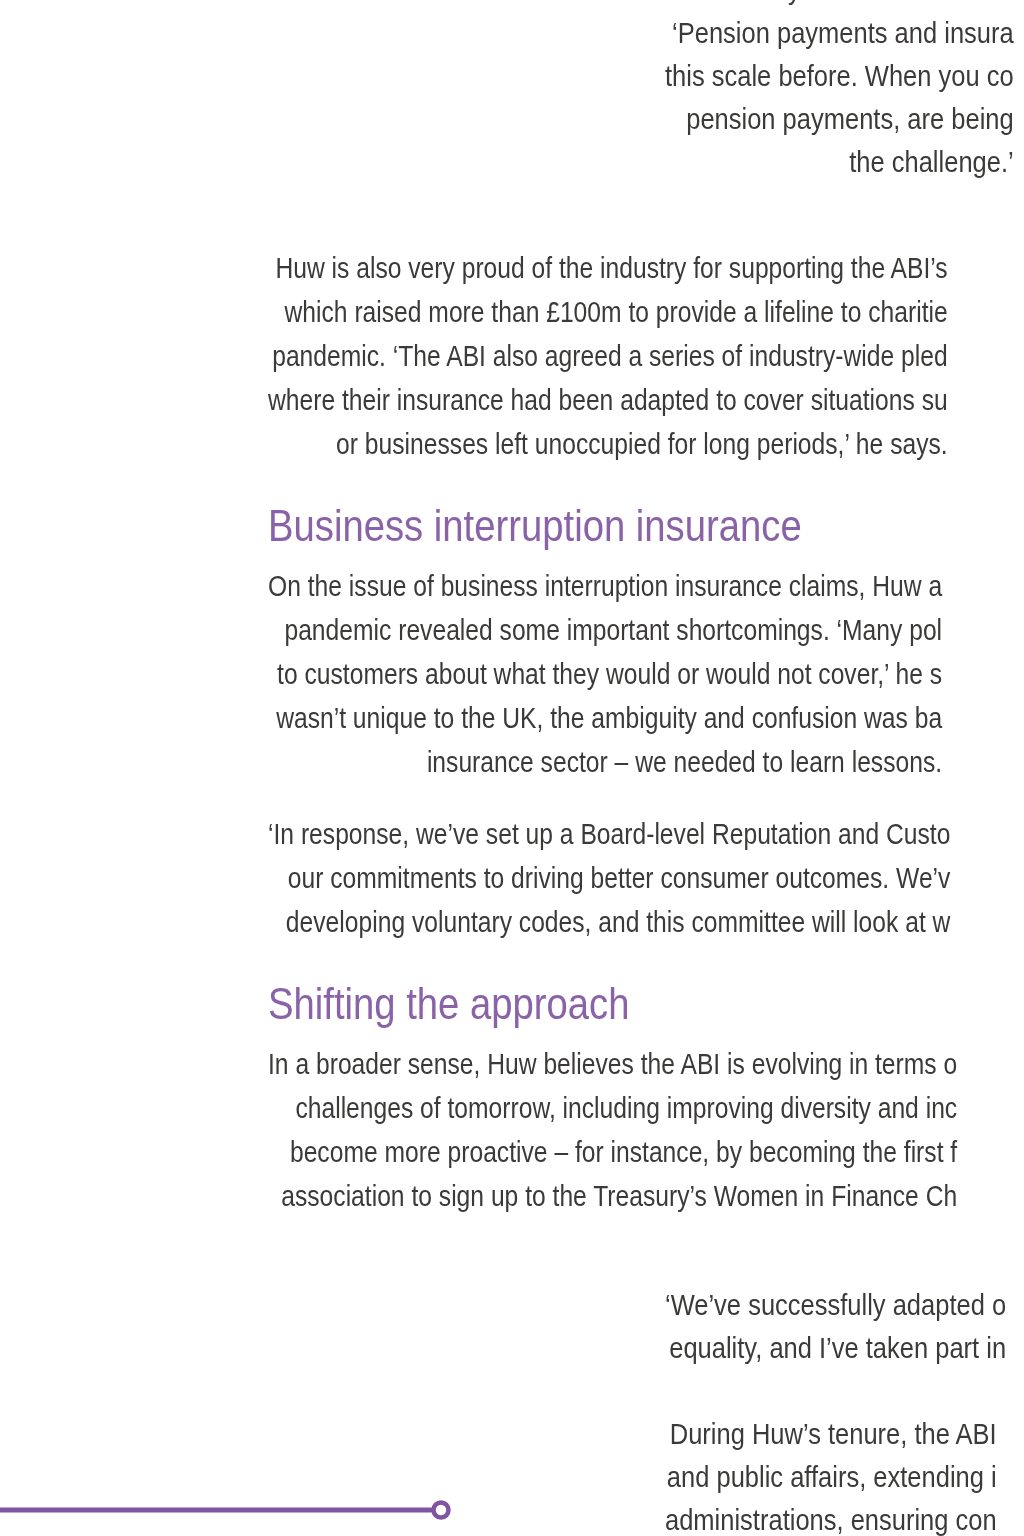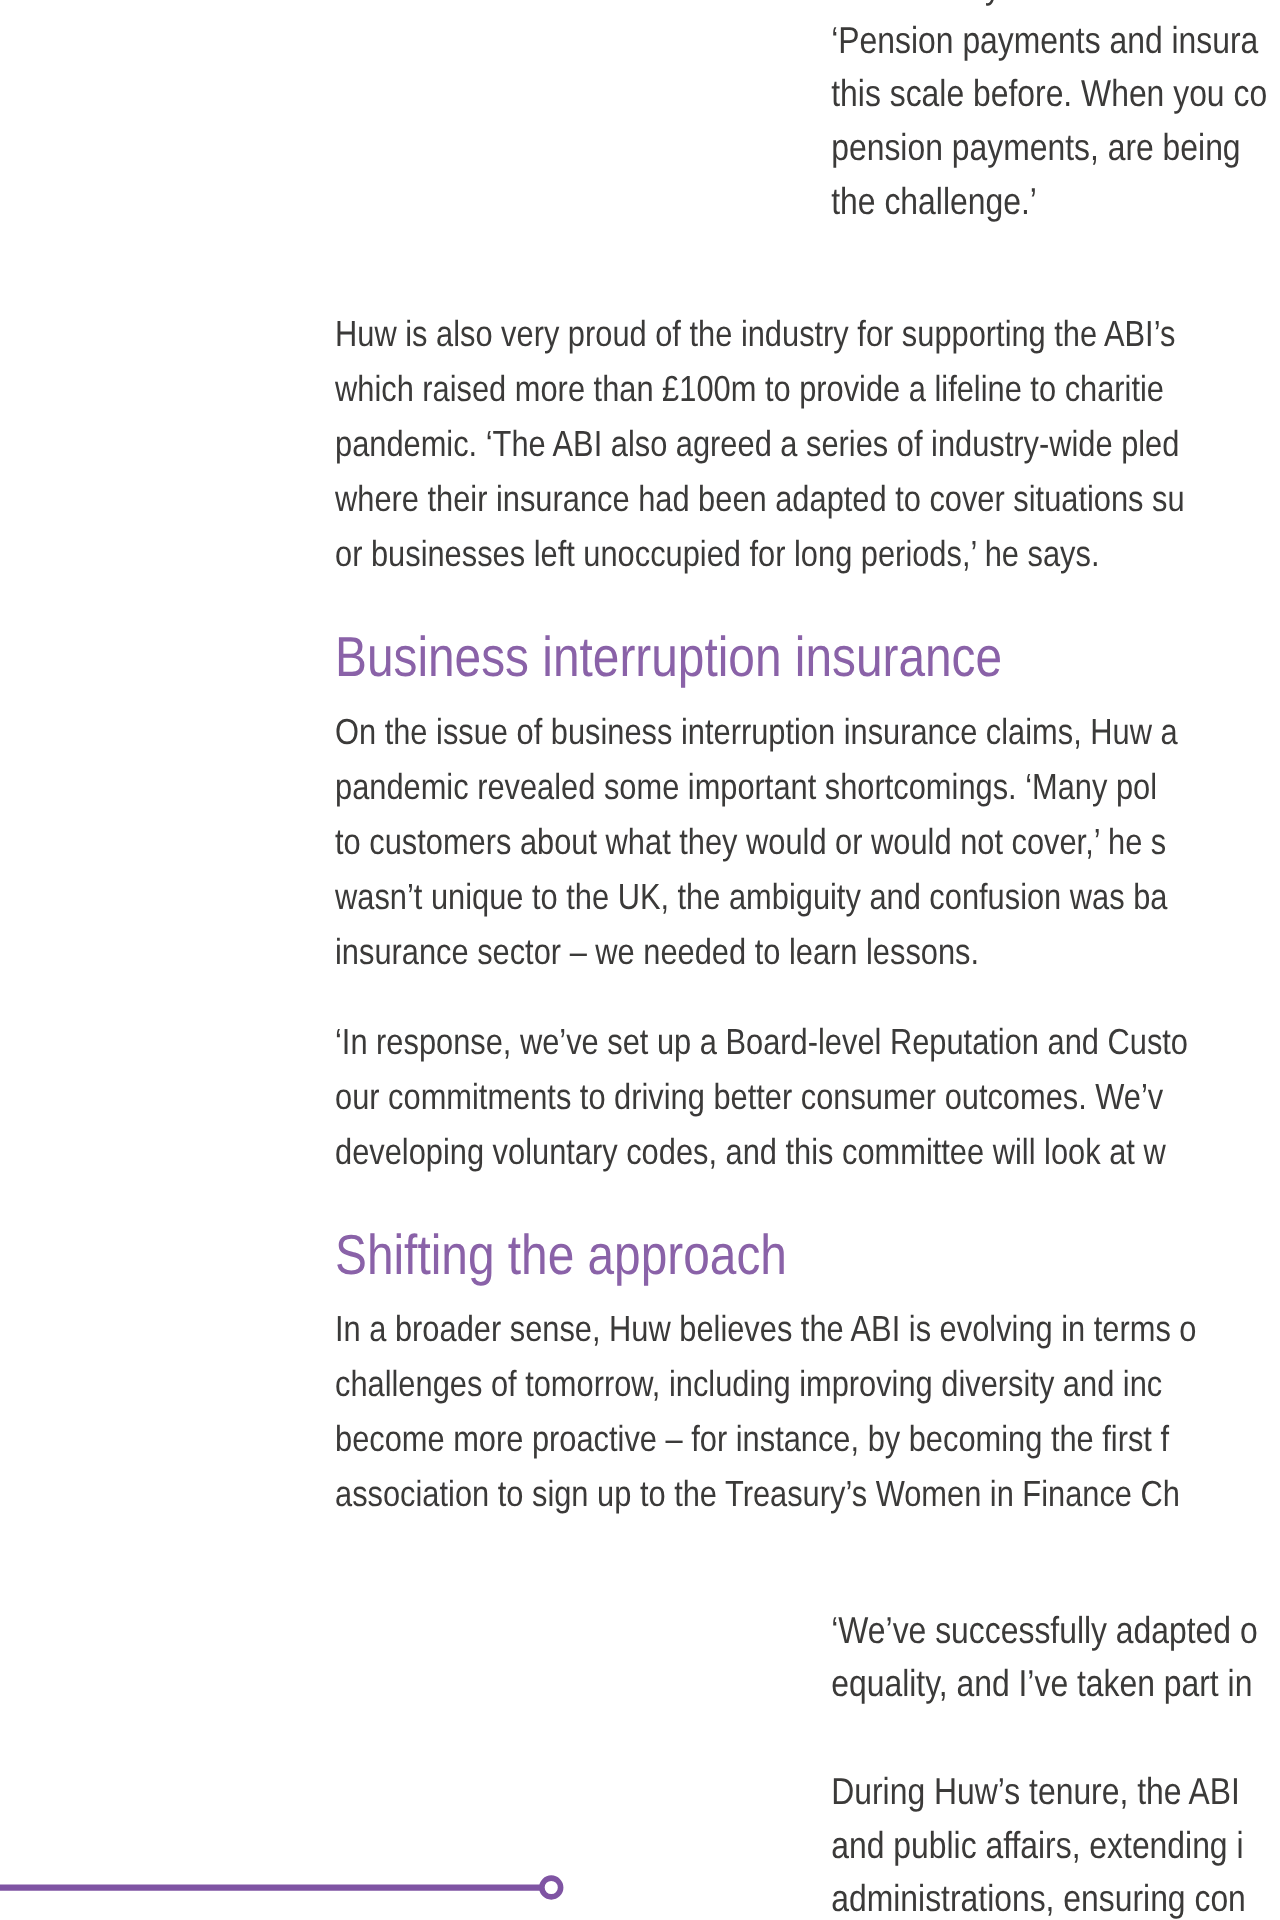--- a/index.html
+++ b/index.html
@@ -9,20 +9,21 @@
   }
   .page {
     position: relative;
     width: 1024px;
     height: 1536px;
     background: var(--page-bg, #ffffff);
     overflow: hidden;
     font-family: "Liberation Sans", sans-serif;
     font-weight: 300;
     color: var(--body-text, #3b3a39);
+    text-align: right;
   }
   .block {
     position: absolute;
     white-space: pre;
   }
   .text-scale {
     transform: scaleX(0.85);
     transform-origin: 0 0;
   }
   .body-text {

